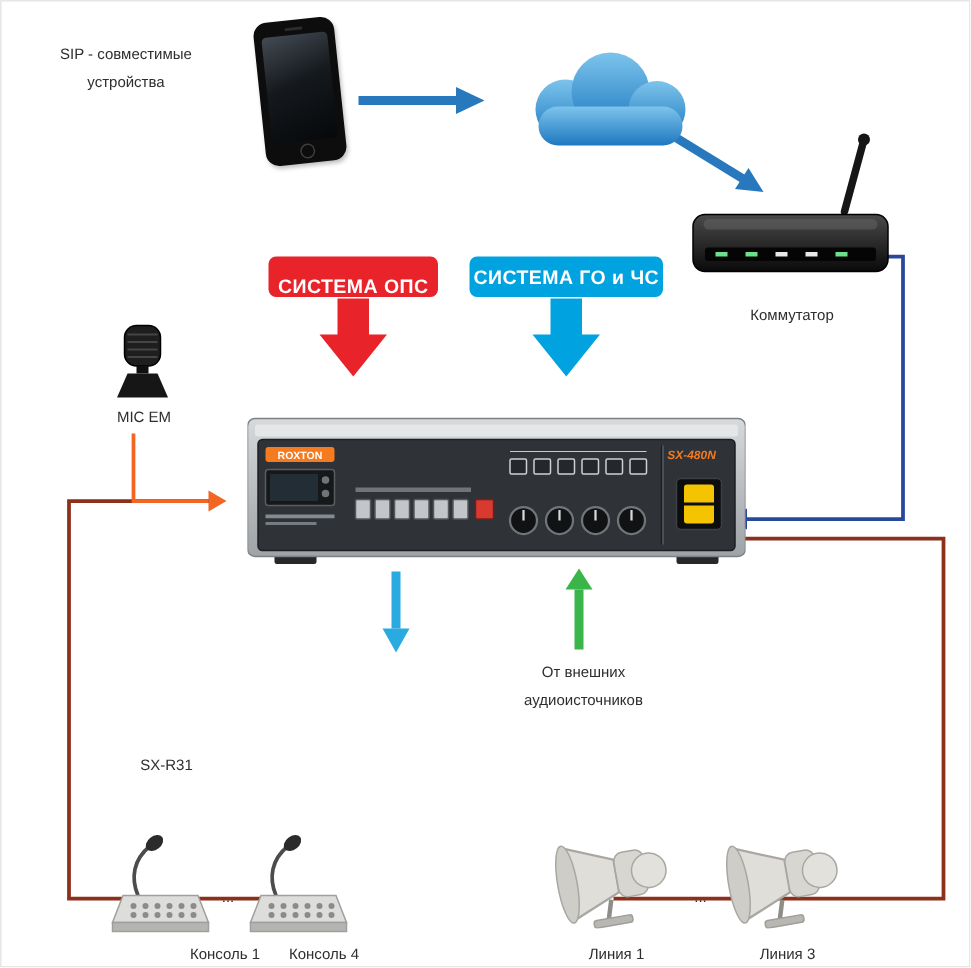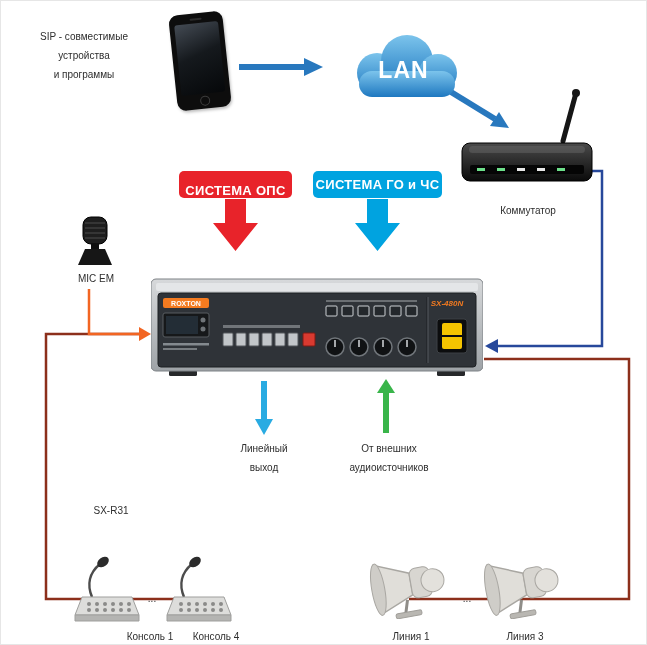--- a/index.html
+++ b/index.html
@@ -82,21 +82,20 @@
     </g>
     <g>
       <line x1="385" y1="432" x2="385" y2="392" class="ln-thick st-green"></line>
       <polygon points="376,392 394,392 385,378" class="f-green"></polygon>
     </g>
   </svg>
 
   <div class="lbl" style="left:6px;top:26px;width:154px;">
     <div>SIP - совместимые</div>
     <div>устройства</div>
-    <div>и программы</div>
   </div>
 
   <div id="phone" class="abs">
     <div class="ear"></div>
     <div class="screen"></div>
     <div class="home"></div>
   </div>
 
   <div id="cloud" class="abs">
     <svg class="icon-svg" width="145" height="82" viewBox="0 0 145 82">
@@ -106,21 +105,20 @@
           <stop offset="1" stop-color="#1e78c0"></stop>
         </linearGradient>
       </defs>
       <g fill="url(#g-cloud)">
         <circle cx="46" cy="44" r="20"></circle>
         <circle cx="76" cy="32" r="26"></circle>
         <circle cx="107" cy="44" r="19"></circle>
         <rect x="28" y="42" width="96" height="26" rx="13"></rect>
       </g>
     </svg>
-    <div class="lan">LAN</div>
   </div>
 
   <div class="abs z1" style="left:458px;top:84px;width:138px;height:112px;">
     <svg width="138" height="112" viewBox="0 0 138 112">
       <defs>
         <linearGradient id="g-router" x1="0" y1="0" x2="0" y2="1">
           <stop offset="0" stop-color="#4a4a4a"></stop>
           <stop offset="1" stop-color="#0a0a0a"></stop>
         </linearGradient>
       </defs>
@@ -139,21 +137,21 @@
   <div class="lbl" style="left:458px;top:200px;width:138px;">Коммутатор</div>
 
   <div id="badge-ops" class="badge" style="left:178px;top:170px;width:113px;height:27px;">
     <span>СИСТЕМА ОПС</span>
   </div>
   <div id="badge-gochs" class="badge" style="left:312px;top:170px;width:129px;height:27px;">
     <span>СИСТЕМА ГО и ЧС</span>
   </div>
 
 
-  <div class="abs z2" style="left:150px;top:272px;width:272px;height:104px;">
+  <div class="abs z2" style="left:164px;top:272px;width:272px;height:104px;">
     <svg width="332" height="104" viewBox="0 0 332 104">
       <defs>
         <linearGradient id="g-amp" x1="0" y1="0" x2="0" y2="1">
           <stop offset="0" stop-color="#d7d9db"></stop>
           <stop offset="1" stop-color="#9ea3a7"></stop>
         </linearGradient>
       </defs>
       <rect x="18" y="97" width="28" height="6" rx="1.5" fill="#26282a"></rect>
       <rect x="286" y="97" width="28" height="6" rx="1.5" fill="#26282a"></rect>
       <rect x="0" y="6" width="332" height="92" rx="5" fill="url(#g-amp)" stroke="#7d8185"></rect>
@@ -213,24 +211,20 @@
       <line x1="12" y1="8" x2="32" y2="8" stroke="#454545" stroke-width="1.2"></line>
       <line x1="12" y1="13" x2="32" y2="13" stroke="#454545" stroke-width="1.2"></line>
       <line x1="12" y1="18" x2="32" y2="18" stroke="#454545" stroke-width="1.2"></line>
       <line x1="12" y1="23" x2="32" y2="23" stroke="#454545" stroke-width="1.2"></line>
       <rect x="18" y="29" width="8" height="5" fill="#0f0f0f"></rect>
       <polygon points="5,50 39,50 32,34 12,34" fill="#161616"></polygon>
     </svg>
   </div>
   <div class="lbl" style="left:60px;top:268px;width:70px;">MIC EM</div>
 
-  <div class="lbl" style="left:215px;top:438px;width:96px;">
-    <div>Линейный</div>
-    <div>выход</div>
-  </div>
 
   <div class="lbl" style="left:318px;top:438px;width:140px;">
     <div>От внешних</div>
     <div>аудиоисточников</div>
   </div>
 
   <div class="lbl" style="left:72px;top:500px;width:76px;">SX-R31</div>
 
   <div class="abs z1" style="left:70px;top:548px;width:72px;height:78px;">
     <svg width="72" height="78" viewBox="0 0 72 78">

